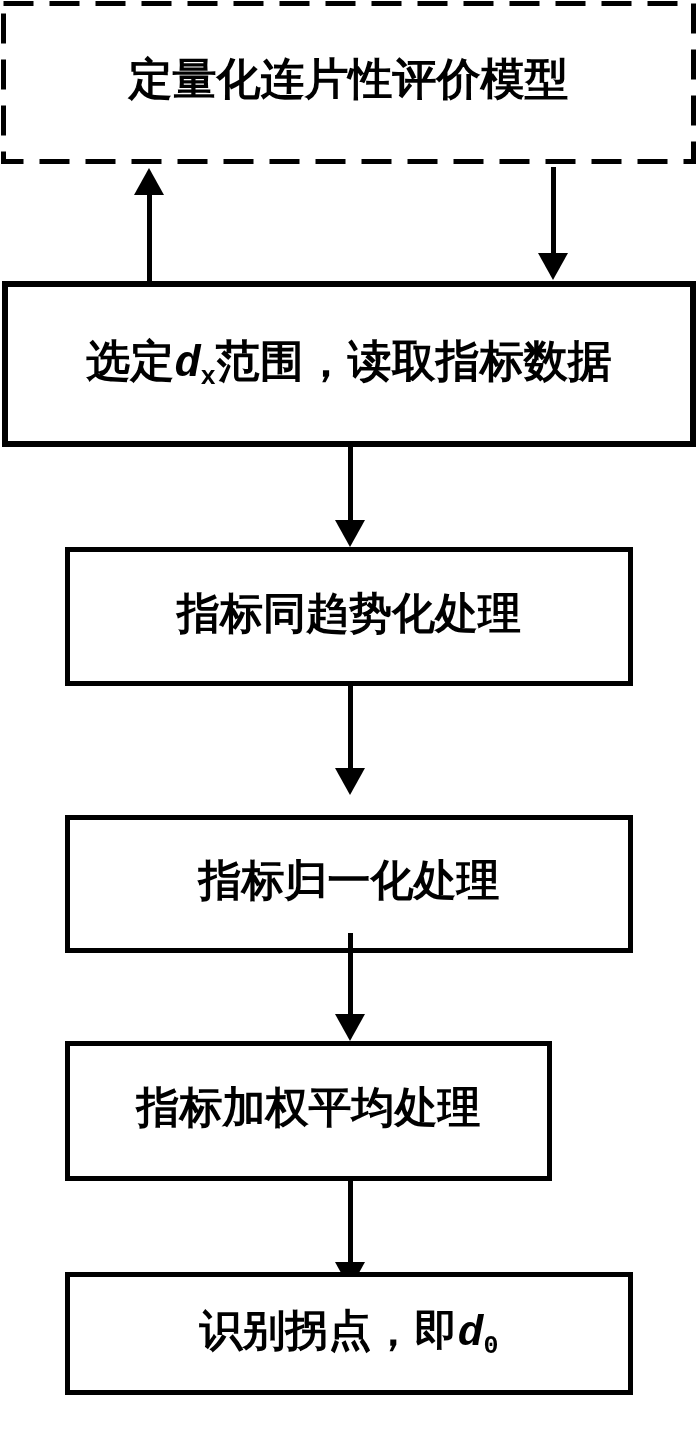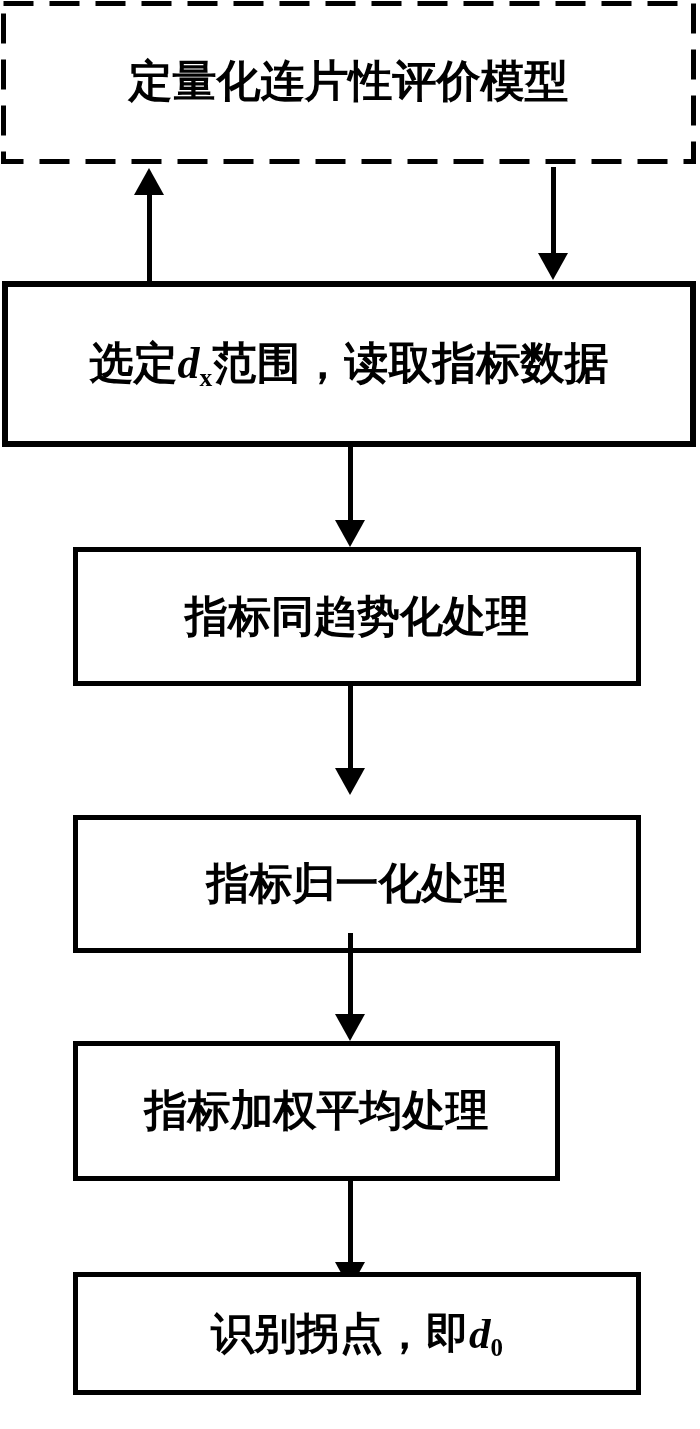--- a/index.html
+++ b/index.html
@@ -5,35 +5,35 @@
   html, body {
     margin: 0;
     padding: 0;
     background: #ffffff;
   }
   .canvas {
     position: relative;
     width: 700px;
     height: 1429px;
     background: #ffffff;
-    font-family: Liberation Serif, serif;
+    font-family: Liberation Mono, monospace;
     color: #000000;
     overflow: hidden;
   }
   .box {
     position: absolute;
     box-sizing: border-box;
     display: flex;
     align-items: center;
     justify-content: center;
     text-align: center;
     background: #ffffff;
   }
   .box.solid { border: 6px solid #000000; text-align: center; }
-  .box.solid.thin { border-width: 5px; margin-left: 8px; }
+  .box.solid.thin { border-width: 5px; }
   .box .lbl {
     font-weight: bold;
     line-height: 1.15;
     white-space: nowrap;
   }
   .lbl i { font-style: italic; font-weight: bold; }
   .lbl sub {
     font-size: 0.58em;
     line-height: 0;
     vertical-align: -0.32em;

